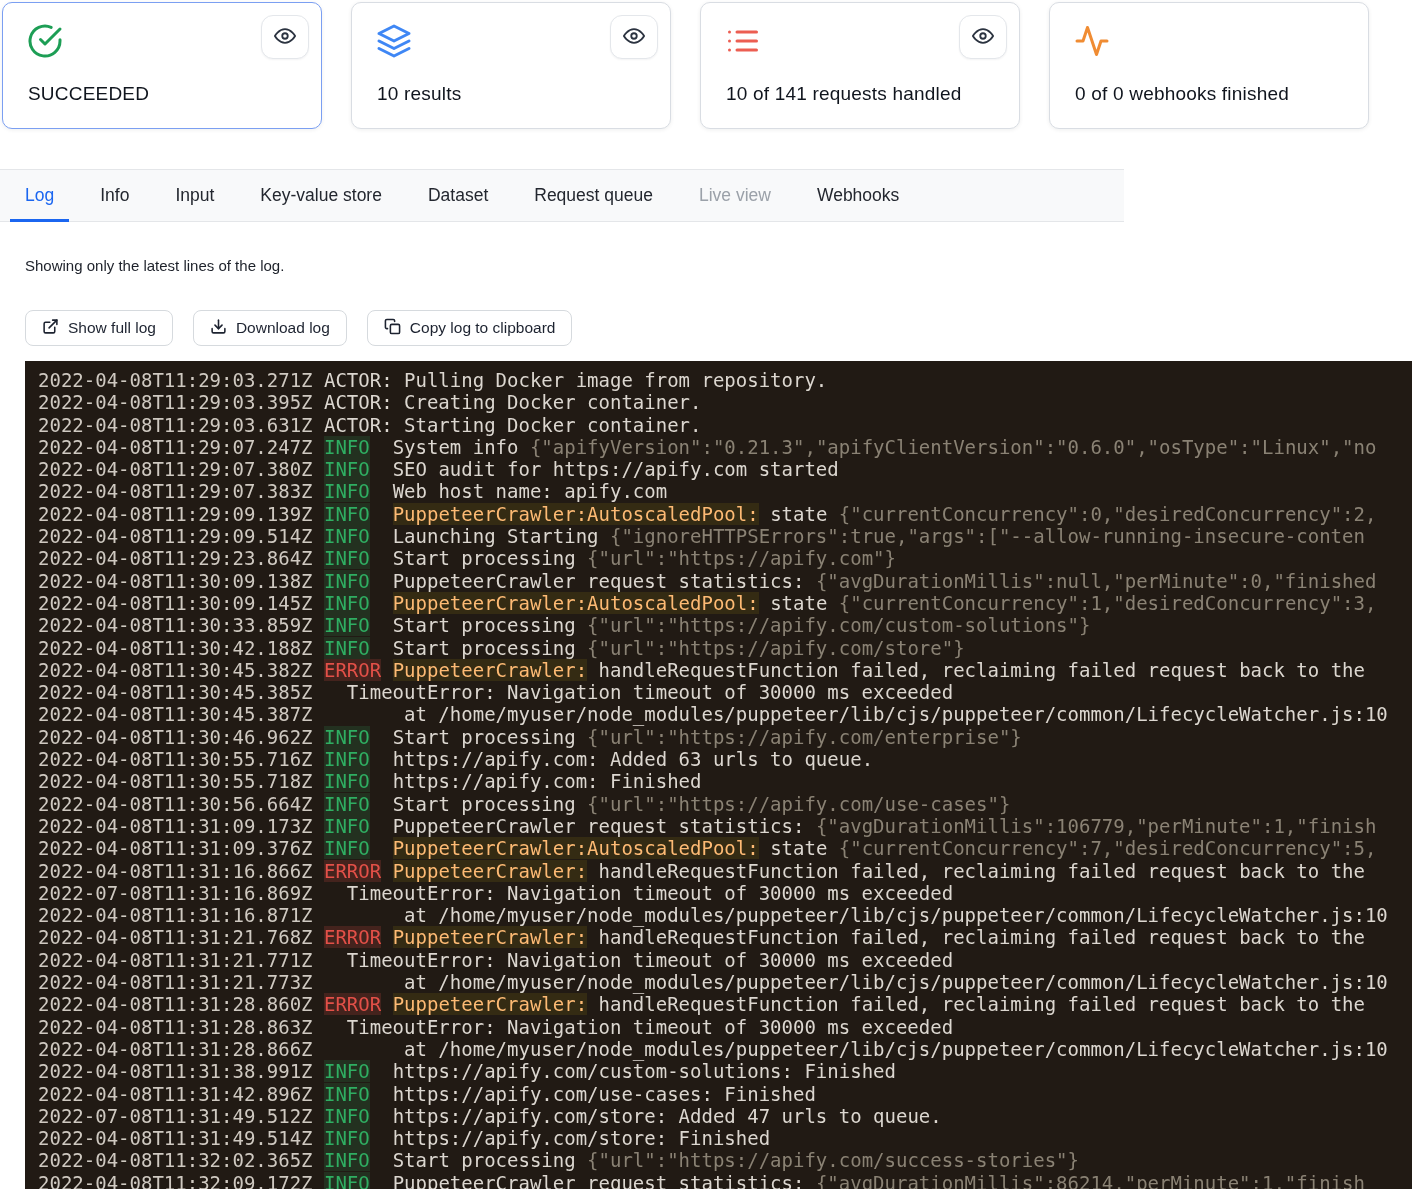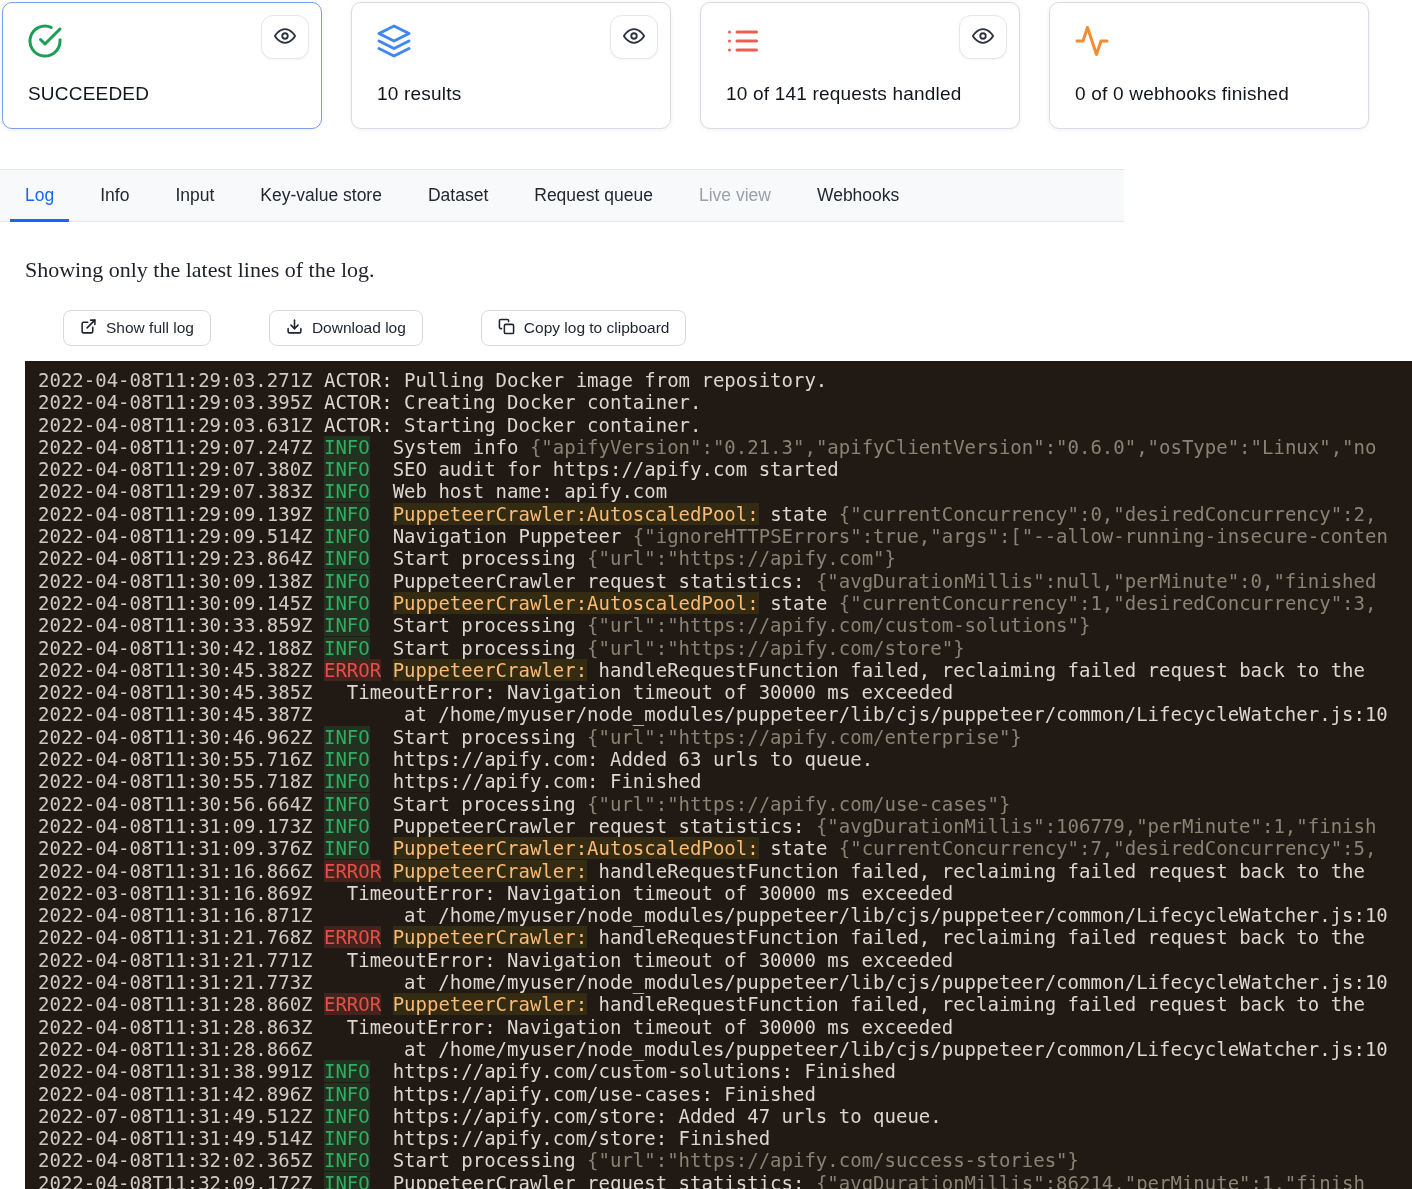--- a/index.html
+++ b/index.html
@@ -27,27 +27,26 @@
   .tabbar{
     position:absolute;top:169px;left:0;width:1124px;height:53px;background:#f8f9fa;
     border-top:1px solid #e4e6e9;border-bottom:1px solid #e4e6e9;box-sizing:border-box;
     display:flex;align-items:stretch;padding-left:10px;gap:16px;
   }
   .tab{display:flex;align-items:center;padding:0 15px;font-size:17.5px;color:#23272f;cursor:pointer;position:relative;}
   .tab.active{color:#1b66f0;}
   .tab.active::after{content:"";position:absolute;left:0;right:0;bottom:-1px;height:3px;background:#1b66f0;}
   .tab.disabled{color:#9ba1a9;cursor:default;}
   
-  .notice{position:absolute;top:257px;left:25px;font-size:22px;color:#1d212a;font-family:Liberation Serif, serif;}
+  .notice{position:absolute;top:257px;left:25px;font-size:15px;color:#1d212a;}
   .log-actions{position:absolute;top:310px;left:25px;display:flex;gap:20px;}
   .log-btn{
     height:36px;display:flex;align-items:center;gap:9px;padding:0 16px;background:#fff;
     border:1px solid #d6dade;border-radius:8px;font-size:15.5px;color:#1d2330;cursor:pointer;
     font-family:"Liberation Sans",sans-serif;
-    margin-left:38px;
   }
   .log-btn svg{width:17px;height:17px;flex:none;}
   
   .terminal{
     position:absolute;top:361px;left:25px;right:0;bottom:0;background:#211a14;overflow:hidden;
     font-family:"DejaVu Sans Mono",monospace;font-size:19px;line-height:22.3px;
     padding:8px 0 0 13px;box-sizing:border-box;
   }
   .tl{white-space:pre;}
   .seg-ts{color:#cfc9c1;}
@@ -167,37 +166,37 @@
 </div>
 
 <div class="terminal">
     <div class="tl"><span class="seg-ts">2022-04-08T11:29:03.271Z </span><span class="seg-text">ACTOR: Pulling Docker image from repository.</span></div>
     <div class="tl"><span class="seg-ts">2022-04-08T11:29:03.395Z </span><span class="seg-text">ACTOR: Creating Docker container.</span></div>
     <div class="tl"><span class="seg-ts">2022-04-08T11:29:03.631Z </span><span class="seg-text">ACTOR: Starting Docker container.</span></div>
     <div class="tl"><span class="seg-ts">2022-04-08T11:29:07.247Z </span><span class="seg-info">INFO</span><span class="seg-text">  System info </span><span class="seg-dim">{"apifyVersion":"0.21.3","apifyClientVersion":"0.6.0","osType":"Linux","no</span></div>
     <div class="tl"><span class="seg-ts">2022-04-08T11:29:07.380Z </span><span class="seg-info">INFO</span><span class="seg-text">  SEO audit for https://apify.com started</span></div>
     <div class="tl"><span class="seg-ts">2022-04-08T11:29:07.383Z </span><span class="seg-info">INFO</span><span class="seg-text">  Web host name: apify.com</span></div>
     <div class="tl"><span class="seg-ts">2022-04-08T11:29:09.139Z </span><span class="seg-info">INFO</span><span class="seg-text">  </span><span class="seg-warn">PuppeteerCrawler:AutoscaledPool:</span><span class="seg-text"> state </span><span class="seg-dim">{"currentConcurrency":0,"desiredConcurrency":2,</span></div>
-    <div class="tl"><span class="seg-ts">2022-04-08T11:29:09.514Z </span><span class="seg-info">INFO</span><span class="seg-text">  Navigation Puppeteer </span><span class="seg-dim">{"ignoreHTTPSErrors":true,"args":["--allow-running-insecure-conten</span></div>
+    <div class="tl"><span class="seg-ts">2022-04-08T11:29:09.514Z </span><span class="seg-info">INFO</span><span class="seg-text">  Launching Starting </span><span class="seg-dim">{"ignoreHTTPSErrors":true,"args":["--allow-running-insecure-conten</span></div>
     <div class="tl"><span class="seg-ts">2022-04-08T11:29:23.864Z </span><span class="seg-info">INFO</span><span class="seg-text">  Start processing </span><span class="seg-dim">{"url":"https://apify.com"}</span></div>
     <div class="tl"><span class="seg-ts">2022-04-08T11:30:09.138Z </span><span class="seg-info">INFO</span><span class="seg-text">  PuppeteerCrawler request statistics: </span><span class="seg-dim">{"avgDurationMillis":null,"perMinute":0,"finished</span></div>
     <div class="tl"><span class="seg-ts">2022-04-08T11:30:09.145Z </span><span class="seg-info">INFO</span><span class="seg-text">  </span><span class="seg-warn">PuppeteerCrawler:AutoscaledPool:</span><span class="seg-text"> state </span><span class="seg-dim">{"currentConcurrency":1,"desiredConcurrency":3,</span></div>
     <div class="tl"><span class="seg-ts">2022-04-08T11:30:33.859Z </span><span class="seg-info">INFO</span><span class="seg-text">  Start processing </span><span class="seg-dim">{"url":"https://apify.com/custom-solutions"}</span></div>
     <div class="tl"><span class="seg-ts">2022-04-08T11:30:42.188Z </span><span class="seg-info">INFO</span><span class="seg-text">  Start processing </span><span class="seg-dim">{"url":"https://apify.com/store"}</span></div>
     <div class="tl"><span class="seg-ts">2022-04-08T11:30:45.382Z </span><span class="seg-error">ERROR</span><span class="seg-text"> </span><span class="seg-warn">PuppeteerCrawler:</span><span class="seg-text"> handleRequestFunction failed, reclaiming failed request back to the </span></div>
     <div class="tl"><span class="seg-ts">2022-04-08T11:30:45.385Z </span><span class="seg-text">  TimeoutError: Navigation timeout of 30000 ms exceeded</span></div>
     <div class="tl"><span class="seg-ts">2022-04-08T11:30:45.387Z </span><span class="seg-text">       at /home/myuser/node_modules/puppeteer/lib/cjs/puppeteer/common/LifecycleWatcher.js:10</span></div>
     <div class="tl"><span class="seg-ts">2022-04-08T11:30:46.962Z </span><span class="seg-info">INFO</span><span class="seg-text">  Start processing </span><span class="seg-dim">{"url":"https://apify.com/enterprise"}</span></div>
     <div class="tl"><span class="seg-ts">2022-04-08T11:30:55.716Z </span><span class="seg-info">INFO</span><span class="seg-text">  https://apify.com: Added 63 urls to queue.</span></div>
     <div class="tl"><span class="seg-ts">2022-04-08T11:30:55.718Z </span><span class="seg-info">INFO</span><span class="seg-text">  https://apify.com: Finished</span></div>
     <div class="tl"><span class="seg-ts">2022-04-08T11:30:56.664Z </span><span class="seg-info">INFO</span><span class="seg-text">  Start processing </span><span class="seg-dim">{"url":"https://apify.com/use-cases"}</span></div>
     <div class="tl"><span class="seg-ts">2022-04-08T11:31:09.173Z </span><span class="seg-info">INFO</span><span class="seg-text">  PuppeteerCrawler request statistics: </span><span class="seg-dim">{"avgDurationMillis":106779,"perMinute":1,"finish</span></div>
     <div class="tl"><span class="seg-ts">2022-04-08T11:31:09.376Z </span><span class="seg-info">INFO</span><span class="seg-text">  </span><span class="seg-warn">PuppeteerCrawler:AutoscaledPool:</span><span class="seg-text"> state </span><span class="seg-dim">{"currentConcurrency":7,"desiredConcurrency":5,</span></div>
     <div class="tl"><span class="seg-ts">2022-04-08T11:31:16.866Z </span><span class="seg-error">ERROR</span><span class="seg-text"> </span><span class="seg-warn">PuppeteerCrawler:</span><span class="seg-text"> handleRequestFunction failed, reclaiming failed request back to the </span></div>
-    <div class="tl"><span class="seg-ts">2022-03-08T11:31:16.869Z </span><span class="seg-text">  TimeoutError: Navigation timeout of 30000 ms exceeded</span></div>
+    <div class="tl"><span class="seg-ts">2022-07-08T11:31:16.869Z </span><span class="seg-text">  TimeoutError: Navigation timeout of 30000 ms exceeded</span></div>
     <div class="tl"><span class="seg-ts">2022-04-08T11:31:16.871Z </span><span class="seg-text">       at /home/myuser/node_modules/puppeteer/lib/cjs/puppeteer/common/LifecycleWatcher.js:10</span></div>
     <div class="tl"><span class="seg-ts">2022-04-08T11:31:21.768Z </span><span class="seg-error">ERROR</span><span class="seg-text"> </span><span class="seg-warn">PuppeteerCrawler:</span><span class="seg-text"> handleRequestFunction failed, reclaiming failed request back to the </span></div>
     <div class="tl"><span class="seg-ts">2022-04-08T11:31:21.771Z </span><span class="seg-text">  TimeoutError: Navigation timeout of 30000 ms exceeded</span></div>
     <div class="tl"><span class="seg-ts">2022-04-08T11:31:21.773Z </span><span class="seg-text">       at /home/myuser/node_modules/puppeteer/lib/cjs/puppeteer/common/LifecycleWatcher.js:10</span></div>
     <div class="tl"><span class="seg-ts">2022-04-08T11:31:28.860Z </span><span class="seg-error">ERROR</span><span class="seg-text"> </span><span class="seg-warn">PuppeteerCrawler:</span><span class="seg-text"> handleRequestFunction failed, reclaiming failed request back to the </span></div>
     <div class="tl"><span class="seg-ts">2022-04-08T11:31:28.863Z </span><span class="seg-text">  TimeoutError: Navigation timeout of 30000 ms exceeded</span></div>
     <div class="tl"><span class="seg-ts">2022-04-08T11:31:28.866Z </span><span class="seg-text">       at /home/myuser/node_modules/puppeteer/lib/cjs/puppeteer/common/LifecycleWatcher.js:10</span></div>
     <div class="tl"><span class="seg-ts">2022-04-08T11:31:38.991Z </span><span class="seg-info">INFO</span><span class="seg-text">  https://apify.com/custom-solutions: Finished</span></div>
     <div class="tl"><span class="seg-ts">2022-04-08T11:31:42.896Z </span><span class="seg-info">INFO</span><span class="seg-text">  https://apify.com/use-cases: Finished</span></div>
     <div class="tl"><span class="seg-ts">2022-07-08T11:31:49.512Z </span><span class="seg-info">INFO</span><span class="seg-text">  https://apify.com/store: Added 47 urls to queue.</span></div>

